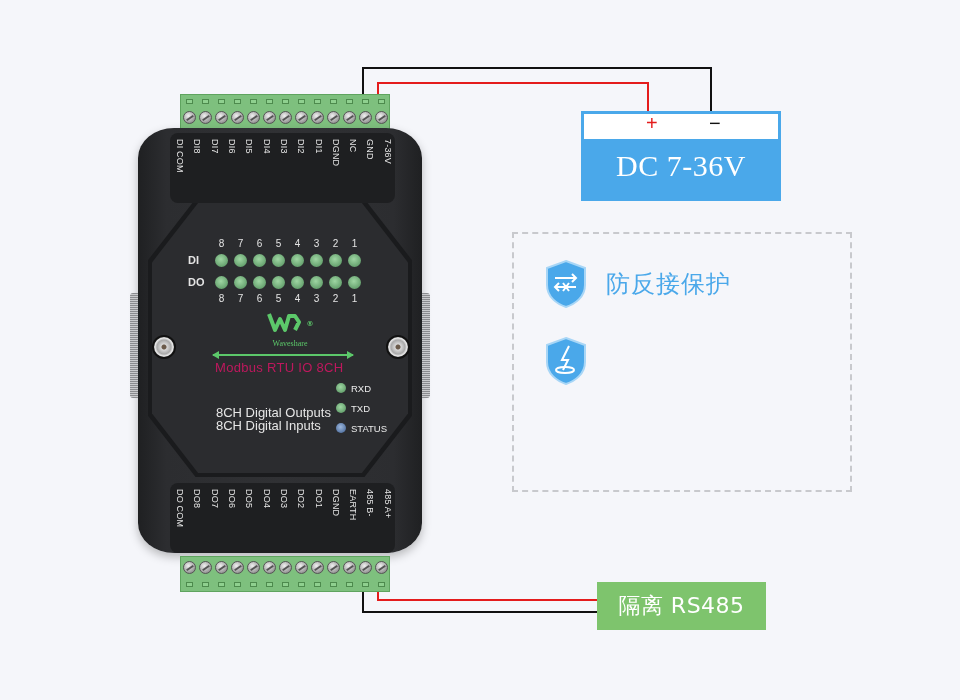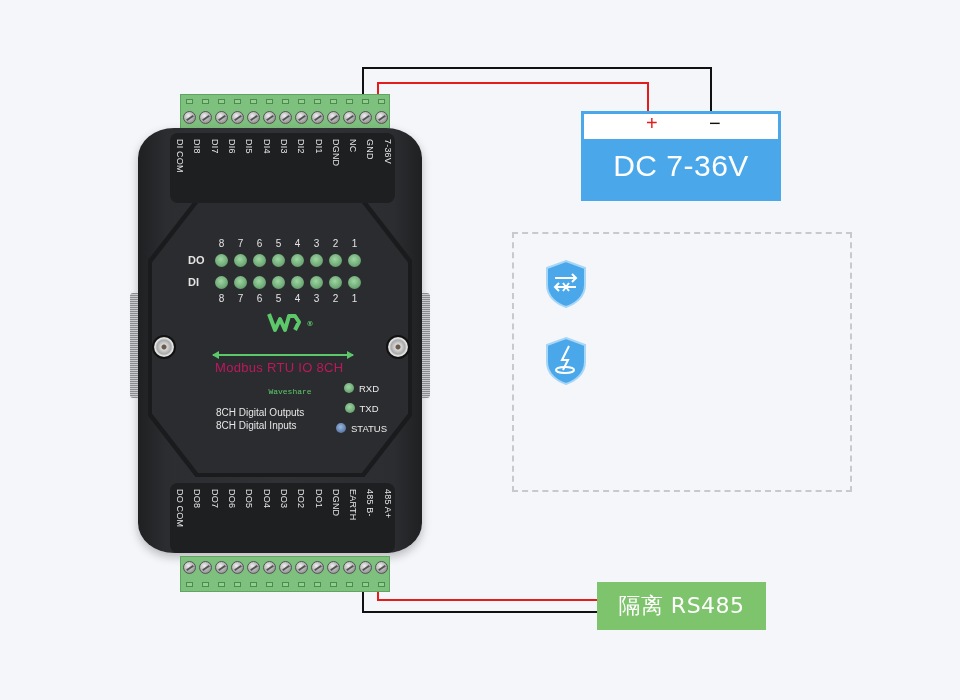--- a/index.html
+++ b/index.html
@@ -67,30 +67,30 @@
     .led-grid { position: absolute; left: 58px; top: 150px; width: 190px; }
     .led-nums { display: flex; margin-left: 24px; gap: 0; }
     .led-nums span { width: 19px; text-align: center; color: #e4e4e4; font-size: 10px; font-family: "Liberation Sans", sans-serif; }
     .led-row { display: flex; align-items: center; height: 22px; }
     .led-row .tag { width: 24px; color: #e4e4e4; font-size: 11px; font-weight: bold; font-family: "Liberation Sans", sans-serif; }
     .led { width: 13px; height: 13px; border-radius: 50%; margin: 0 3px; background: radial-gradient(circle at 45% 40%, #9fd6a3, #5f9b68 80%); }
 
     .logo { position: absolute; left: 130px; top: 222px; width: 60px; text-align: center; }
     .logo-mark { color: #5cc86a; font-size: 22px; font-weight: bold; font-family: "DejaVu Sans", sans-serif; line-height: 24px; }
     .logo-mark sup { font-size: 7px; color: #5cc86a; }
-    .logo-text { color: #5cc86a; font-size: 8px; font-family: Liberation Mono, monospace; margin-top: 48px; }
+    .logo-text { color: #5cc86a; font-size: 8px; font-family: Liberation Serif, serif; }
 
     .arrow-line { position: absolute; left: 83px; top: 266px; width: 140px; height: 2px; background: #5cc86a; }
     .arrow-line::before { content: ""; position: absolute; left: -1px; top: -3px; border-right: 7px solid #5cc86a; border-top: 4px solid transparent; border-bottom: 4px solid transparent; }
     .arrow-line::after { content: ""; position: absolute; right: -1px; top: -3px; border-left: 7px solid #5cc86a; border-top: 4px solid transparent; border-bottom: 4px solid transparent; }
 
     .model { position: absolute; left: 85px; top: 272px; color: #be185d; font-size: 13px; font-family: "Liberation Sans", sans-serif; letter-spacing: .3px; }
-    .desc { position: absolute; left: 86px; top: 318px; color: #e6e6e6; font-size: 10px; line-height: 13px; font-family: "Liberation Sans", sans-serif; }
+    .desc { position: absolute; left: 86px; top: 318px; color: #e6e6e6; font-size: 13px; line-height: 13px; font-family: "Liberation Sans", sans-serif; }
     .status-leds { position: absolute; left: 206px; top: 290px; }
-    .status-row { display: flex; align-items: center; height: 20px; justify-content: center; }
+    .status-row { display: flex; align-items: center; height: 20px; }
     .status-row .sled { width: 10px; height: 10px; border-radius: 50%; margin-right: 5px; }
     .status-row .stext { color: #ececec; font-size: 9.5px; font-family: "Liberation Sans", sans-serif; }
 
     .mount-screw {
       position: absolute; top: 247px; width: 24px; height: 24px; border-radius: 50%;
       background: radial-gradient(circle at 50% 50%, #6a5a4a 0 2px, #d8d8d8 3px, #a9a9a9 7px, #eaeaea 9px, #777 12px);
       border: 2px solid #111;
     }
     .mount-screw.l { left: 22px; }
     .mount-screw.r { left: 256px; }
@@ -98,21 +98,21 @@
     
     .wire { position: absolute; }
     .w-black { border-color: #111; }
     .w-red { border-color: #e41c1c; }
 
     
     .dc-box { position: absolute; left: 581px; top: 111px; width: 200px; height: 90px; background: #4aa8ea; }
     .dc-terms { position: absolute; left: 3px; top: 3px; width: 194px; height: 25px; background: #fff; }
     .dc-plus { position: absolute; left: 62px; top: -2px; color: #e41c1c; font-size: 20px; font-family: "Liberation Sans", sans-serif; }
     .dc-minus { position: absolute; left: 125px; top: -2px; color: #111; font-size: 20px; font-family: "Liberation Sans", sans-serif; }
-    .dc-label { position: absolute; left: 0; top: 38px; width: 100%; text-align: center; color: #fff; font-size: 30px; font-family: Liberation Sans, sans-serif; letter-spacing: .5px; }
+    .dc-label { position: absolute; left: 0; top: 38px; width: 100%; text-align: center; color: #fff; font-size: 30px; font-family: Liberation Serif, serif; letter-spacing: .5px; }
 
     
     .features { position: absolute; left: 512px; top: 232px; width: 340px; height: 260px; border: 2px dashed #c8c9cd; }
     .feature { position: absolute; left: 30px; display: flex; align-items: center; }
     .feature .shield { width: 44px; height: 50px; margin-right: 18px; }
     .feature .ftext { color: #4aa8ea; font-size: 24px; font-family: "DejaVu Sans", sans-serif; letter-spacing: 1px; }
 
     
     .rs-box { position: absolute; left: 597px; top: 582px; width: 169px; height: 48px; background: #7ec46d; color: #fff; font-size: 22px; font-family: "DejaVu Sans", sans-serif; display: flex; align-items: center; justify-content: center; letter-spacing: .5px; }
   </style>
@@ -222,35 +222,35 @@
         <span>8</span>
         <span>7</span>
         <span>6</span>
         <span>5</span>
         <span>4</span>
         <span>3</span>
         <span>2</span>
         <span>1</span>
       </div>
     <div class="led-row">
+      <span class="tag">DI</span>
+      <span id="leds-di" style="display:flex">
+          <span class="led"></span>
+          <span class="led"></span>
+          <span class="led"></span>
+          <span class="led"></span>
+          <span class="led"></span>
+          <span class="led"></span>
+          <span class="led"></span>
+          <span class="led"></span>
+        </span>
+    </div>
+    <div class="led-row">
       <span class="tag">DO</span>
       <span id="leds-do" style="display:flex">
-          <span class="led"></span>
-          <span class="led"></span>
-          <span class="led"></span>
-          <span class="led"></span>
-          <span class="led"></span>
-          <span class="led"></span>
-          <span class="led"></span>
-          <span class="led"></span>
-        </span>
-    </div>
-    <div class="led-row">
-      <span class="tag">DI</span>
-      <span id="leds-di" style="display:flex">
           <span class="led"></span>
           <span class="led"></span>
           <span class="led"></span>
           <span class="led"></span>
           <span class="led"></span>
           <span class="led"></span>
           <span class="led"></span>
           <span class="led"></span>
         </span>
     </div>
@@ -365,20 +365,21 @@
   <div class="dc-label">DC 7-36V</div>
 </div>
 
 <div class="features">
   <div class="feature" style="top:25px;">
     <svg class="shield" viewBox="0 0 44 50">
       <path d="M22 2 L41 9 L41 26 C41 38 31 45 22 48 C13 45 3 38 3 26 L3 9 Z" fill="#4aa8ea" stroke="#a8d6f6" stroke-width="2"></path>
       <path d="M11 19 H32 M28 15 L32 19 L28 23" fill="none" stroke="#fff" stroke-width="2"></path>
       <path d="M32 28 H11 M15 24 L11 28 L15 32 M19 24 L25 32 M25 24 L19 32" fill="none" stroke="#fff" stroke-width="2"></path>
     </svg>
+    <span class="ftext">防反接保护</span>
   </div>
   <div class="feature" style="top:102px;">
     <svg class="shield" viewBox="0 0 44 50">
       <path d="M22 2 L41 9 L41 26 C41 38 31 45 22 48 C13 45 3 38 3 26 L3 9 Z" fill="#4aa8ea" stroke="#a8d6f6" stroke-width="2"></path>
       <path d="M25 10 L18 24 L24 24 L19 34" fill="none" stroke="#fff" stroke-width="2"></path>
       <ellipse cx="21" cy="34" rx="9" ry="3" fill="none" stroke="#fff" stroke-width="2"></ellipse>
     </svg>
   </div>
 </div>
 

